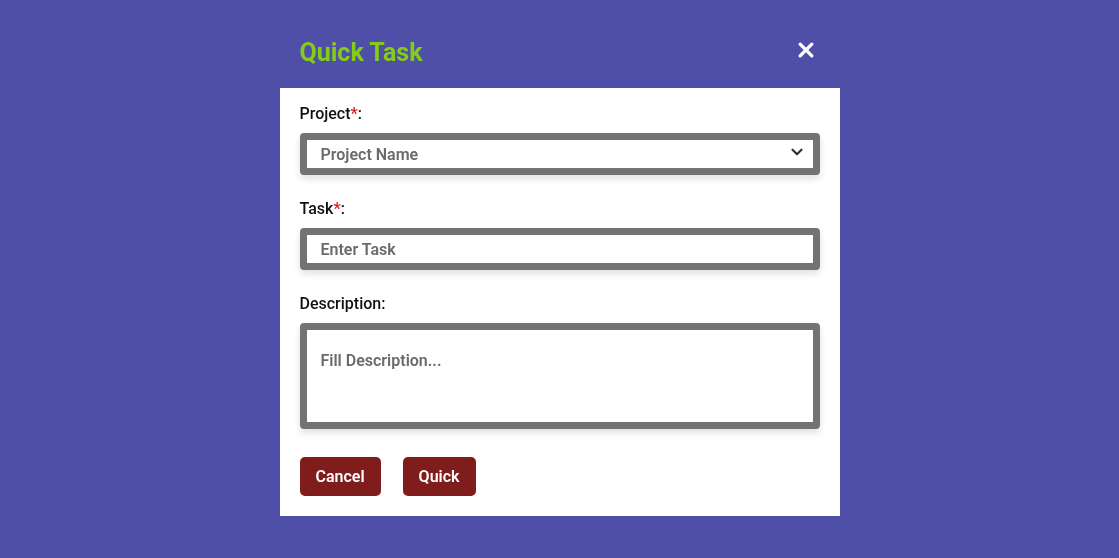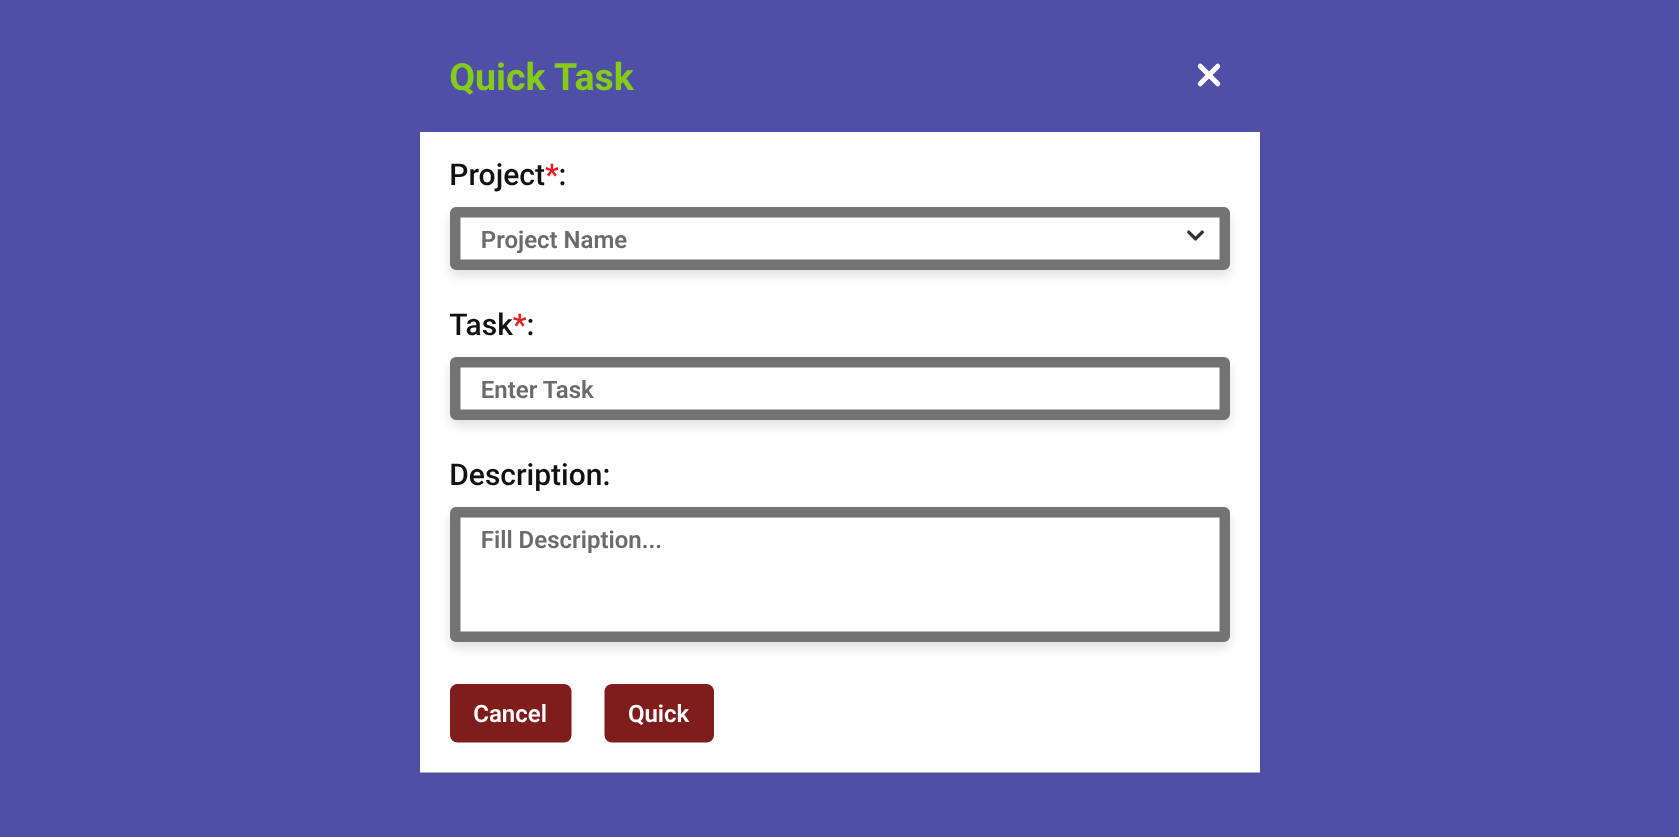--- a/index.html
+++ b/index.html
@@ -53,21 +53,21 @@
     .modal-body {
       background: #ffffff;
       padding: 16px 20px 20px 20px;
     }
 
     .form-group {
       margin-bottom: 24px;
     }
 
     .form-label {
-      font-size: 20px;
+      font-size: 16px;
       color: #111;
       font-weight: 500;
       display: block;
       margin-bottom: 10px;
     }
 
     .required {
       color: #e02020;
       font-weight: 700;
     }
@@ -111,22 +111,22 @@
       pointer-events: none;
       color: #333;
     }
 
     .chevron svg {
       width: 18px;
       height: 18px;
     }
 
     textarea.form-control {
-      height: 90px;
-      padding: 4px 14px;
+      height: 106px;
+      padding: 20px 14px;
       resize: none;
       font-family: inherit;
       line-height: 1.4;
     }
 
     .button-row {
       display: flex;
       gap: 22px;
       margin-top: 4px;
     }

